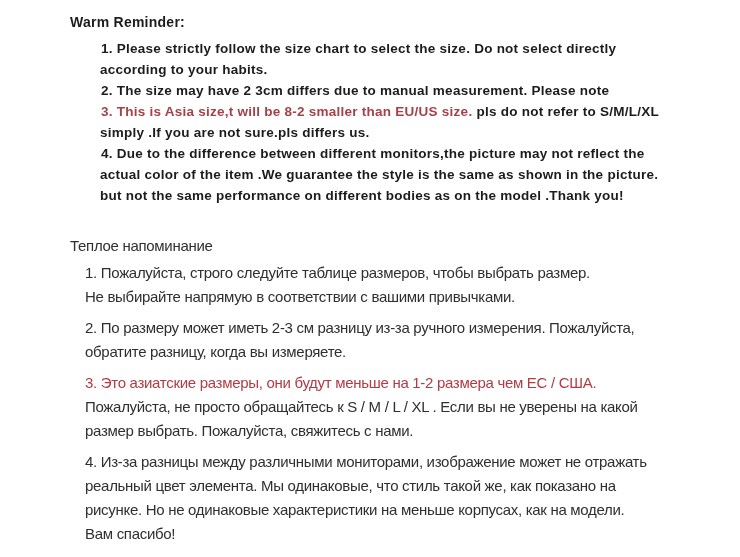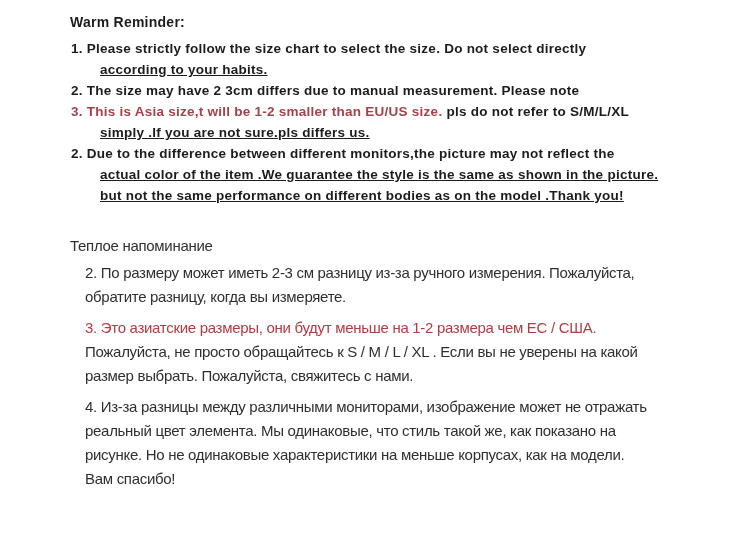--- a/index.html
+++ b/index.html
@@ -29,22 +29,22 @@
   }
   .en-heading {
     line-height: 21px;
     margin-bottom: 5px;
     font-size: 14px;
   }
   .en-line {
     line-height: 21px;
     white-space: nowrap;
   }
-  .en-line.indent-1 { margin-left: 1px; }
-  .en-line.indent-2 { margin-left: 30px; text-decoration: underline; }
+  .en-line.indent-1 { margin-left: 31px; }
+  .en-line.indent-2 { margin-left: 30px; }
   .en-section .red { color: var(--en-red, #a64049); }
 
   
   .ru-section {
     position: absolute;
     left: 70px;
     top: 234px;
     width: 660px;
     font-family: Liberation Sans, sans-serif;
     font-weight: normal;
@@ -70,31 +70,35 @@
 <body>
 
 <div class="page">
 
   <section class="en-section">
     <div class="en-heading">Warm Reminder:</div>
     <div id="en-lines">
         <div class="en-line indent-1"><span>1. Please strictly follow the size chart to select the size. Do not select directly</span></div>
         <div class="en-line indent-2"><span>according to your habits.</span></div>
         <div class="en-line indent-1"><span>2. The size may have 2 3cm differs due to manual measurement. Please note</span></div>
-        <div class="en-line indent-1"><span class="red">3. This is Asia size,t will be 1-2 smaller than EU/US size.</span><span> pls do not refer to S/M/L/XL</span></div>
+        <div class="en-line indent-1"><span class="red">3. This is Asia size,t will be 8-2 smaller than EU/US size.</span><span> pls do not refer to S/M/L/XL</span></div>
         <div class="en-line indent-2"><span>simply .If you are not sure.pls differs us.</span></div>
-        <div class="en-line indent-1"><span>2. Due to the difference between different monitors,the picture may not reflect the</span></div>
+        <div class="en-line indent-1"><span>4. Due to the difference between different monitors,the picture may not reflect the</span></div>
         <div class="en-line indent-2"><span>actual color of the item .We guarantee the style is the same as shown in the picture.</span></div>
         <div class="en-line indent-2"><span>but not the same performance on different bodies as on the model .Thank you!</span></div>
       </div>
   </section>
 
   <section class="ru-section">
     <div class="ru-heading">Теплое напоминание</div>
     <div id="ru-paragraphs">
+        <div class="ru-paragraph">
+          <div class="ru-line"><span>1. Пожалуйста, строго следуйте таблице размеров, чтобы выбрать размер.</span></div>
+          <div class="ru-line"><span>Не выбирайте напрямую в соответствии с вашими привычками.</span></div>
+        </div>
         <div class="ru-paragraph">
           <div class="ru-line"><span>2. По размеру может иметь 2-3 см разницу из-за ручного измерения. Пожалуйста,</span></div>
           <div class="ru-line"><span>обратите разницу, когда вы измеряете.</span></div>
         </div>
         <div class="ru-paragraph">
           <div class="ru-line"><span class="red">3. Это азиатские размеры, они будут меньше на 1-2 размера чем ЕС / США.</span></div>
           <div class="ru-line"><span>Пожалуйста, не просто обращайтесь к S / M / L / XL . Если вы не уверены на какой</span></div>
           <div class="ru-line"><span>размер выбрать. Пожалуйста, свяжитесь с нами.</span></div>
         </div>
         <div class="ru-paragraph">

